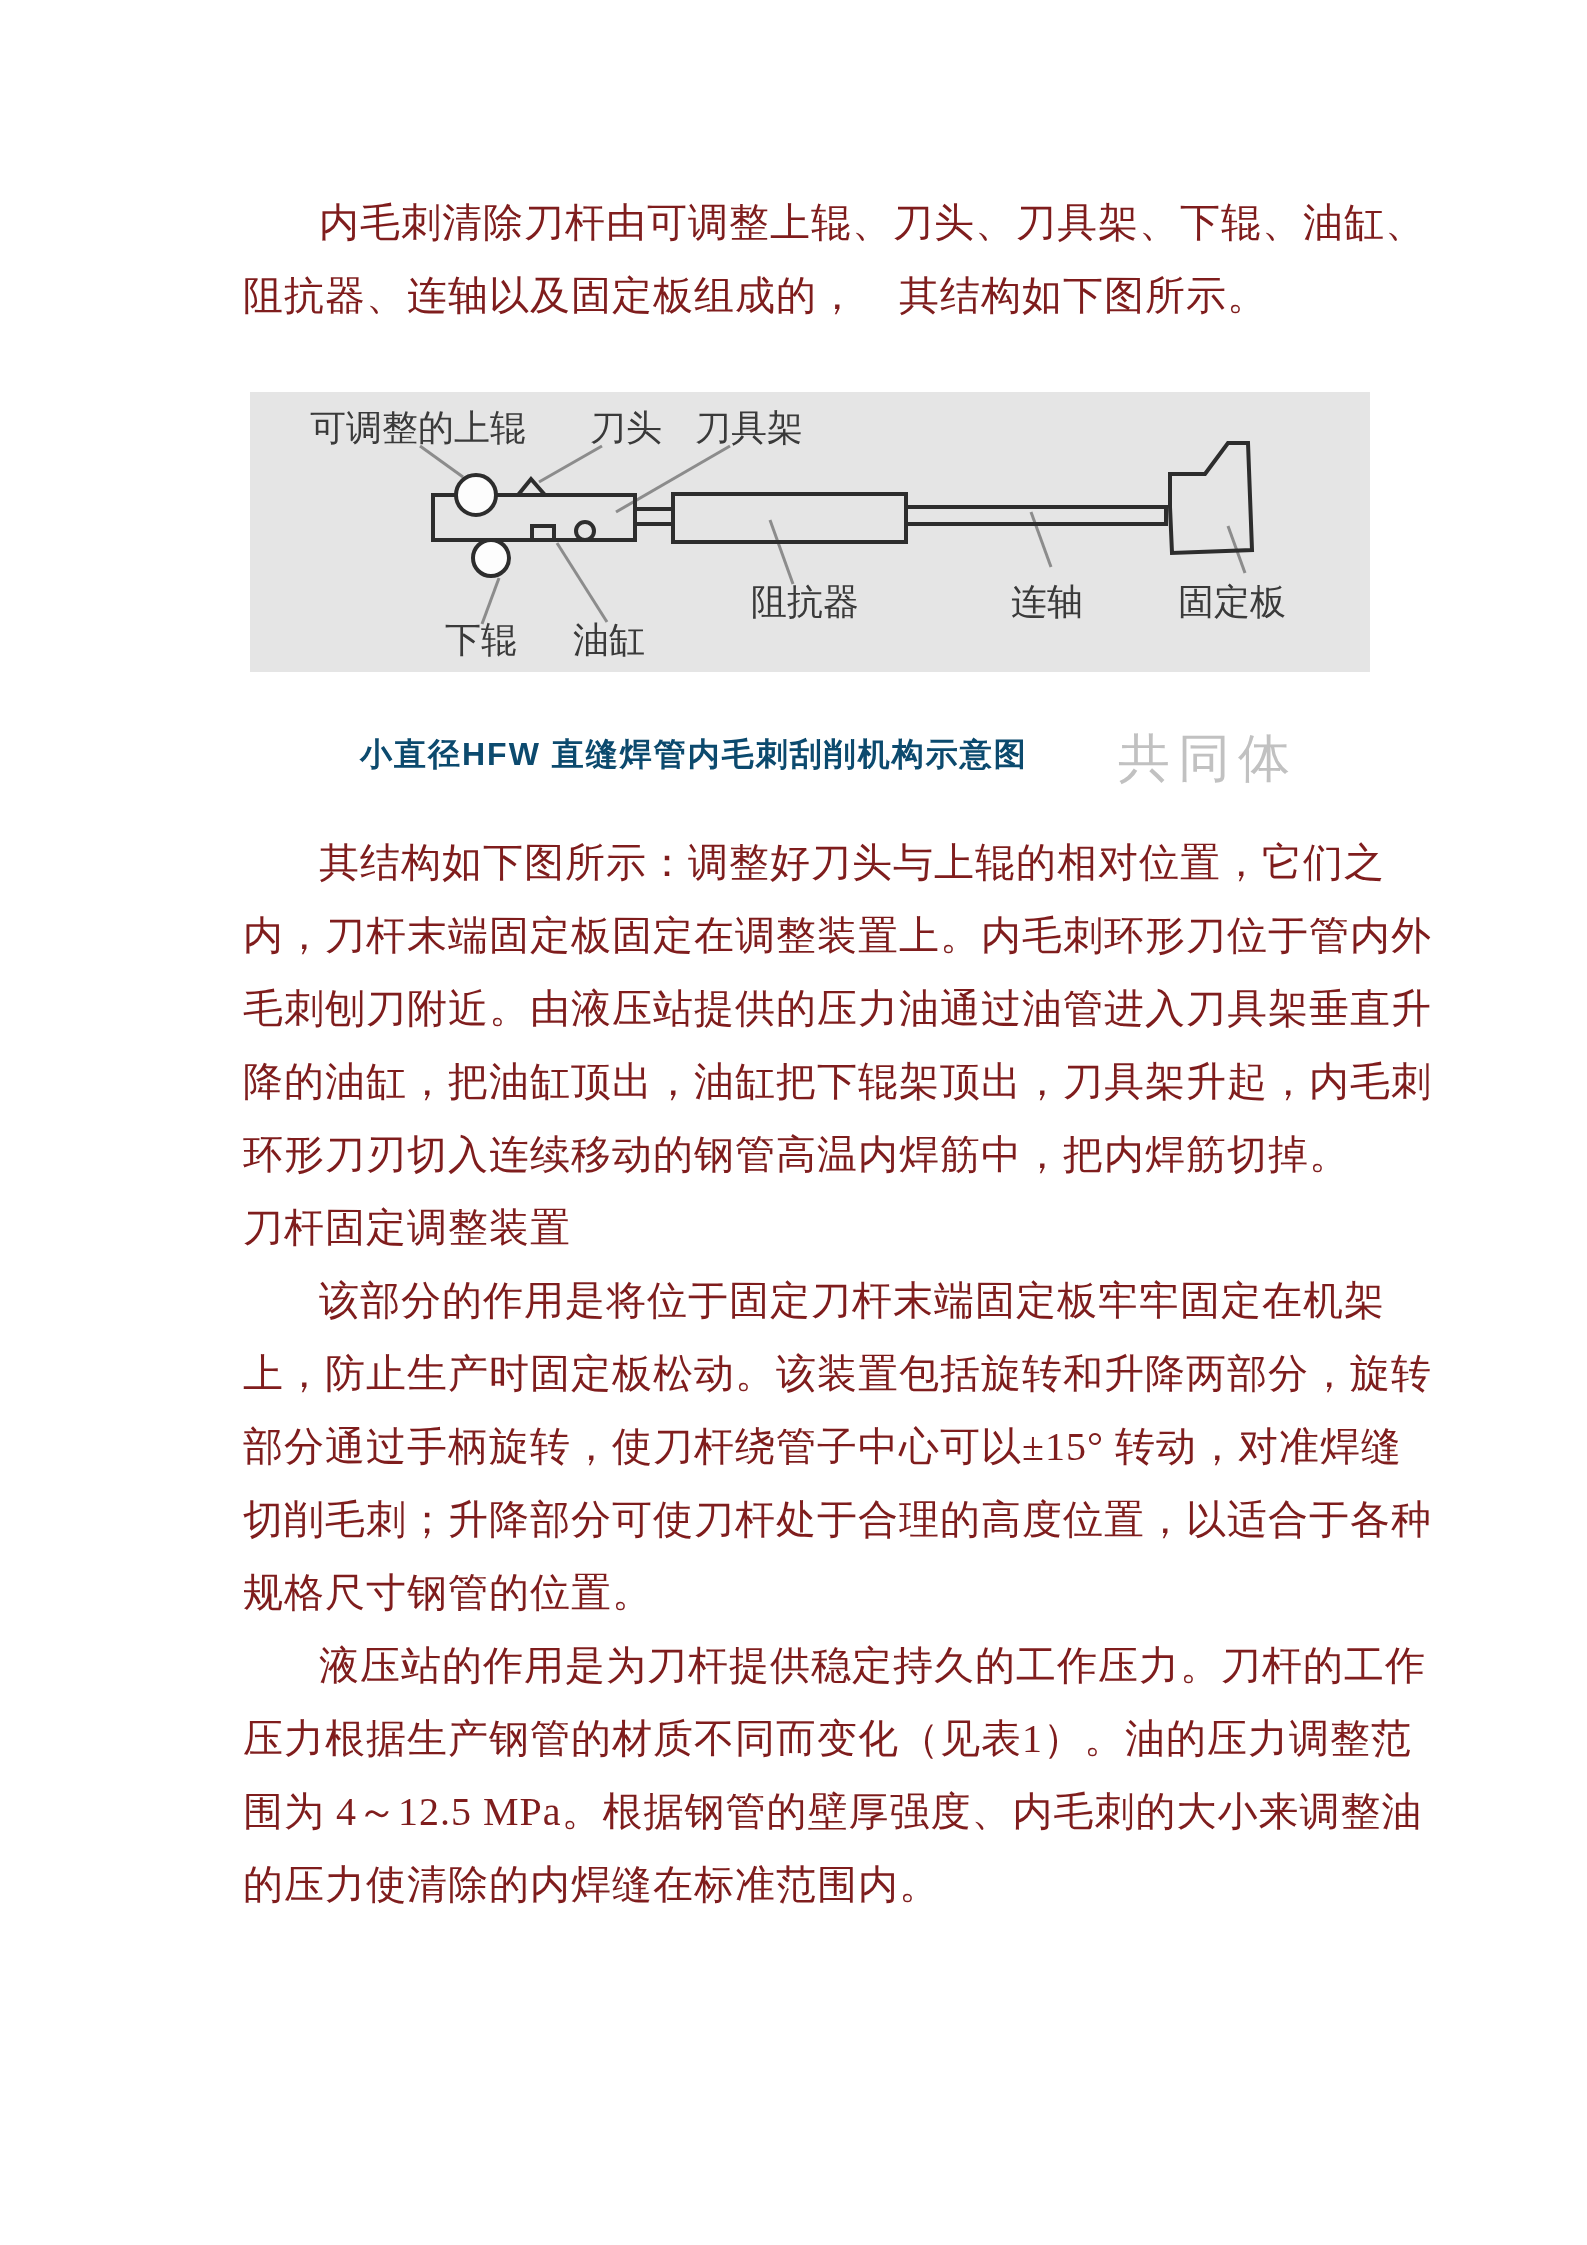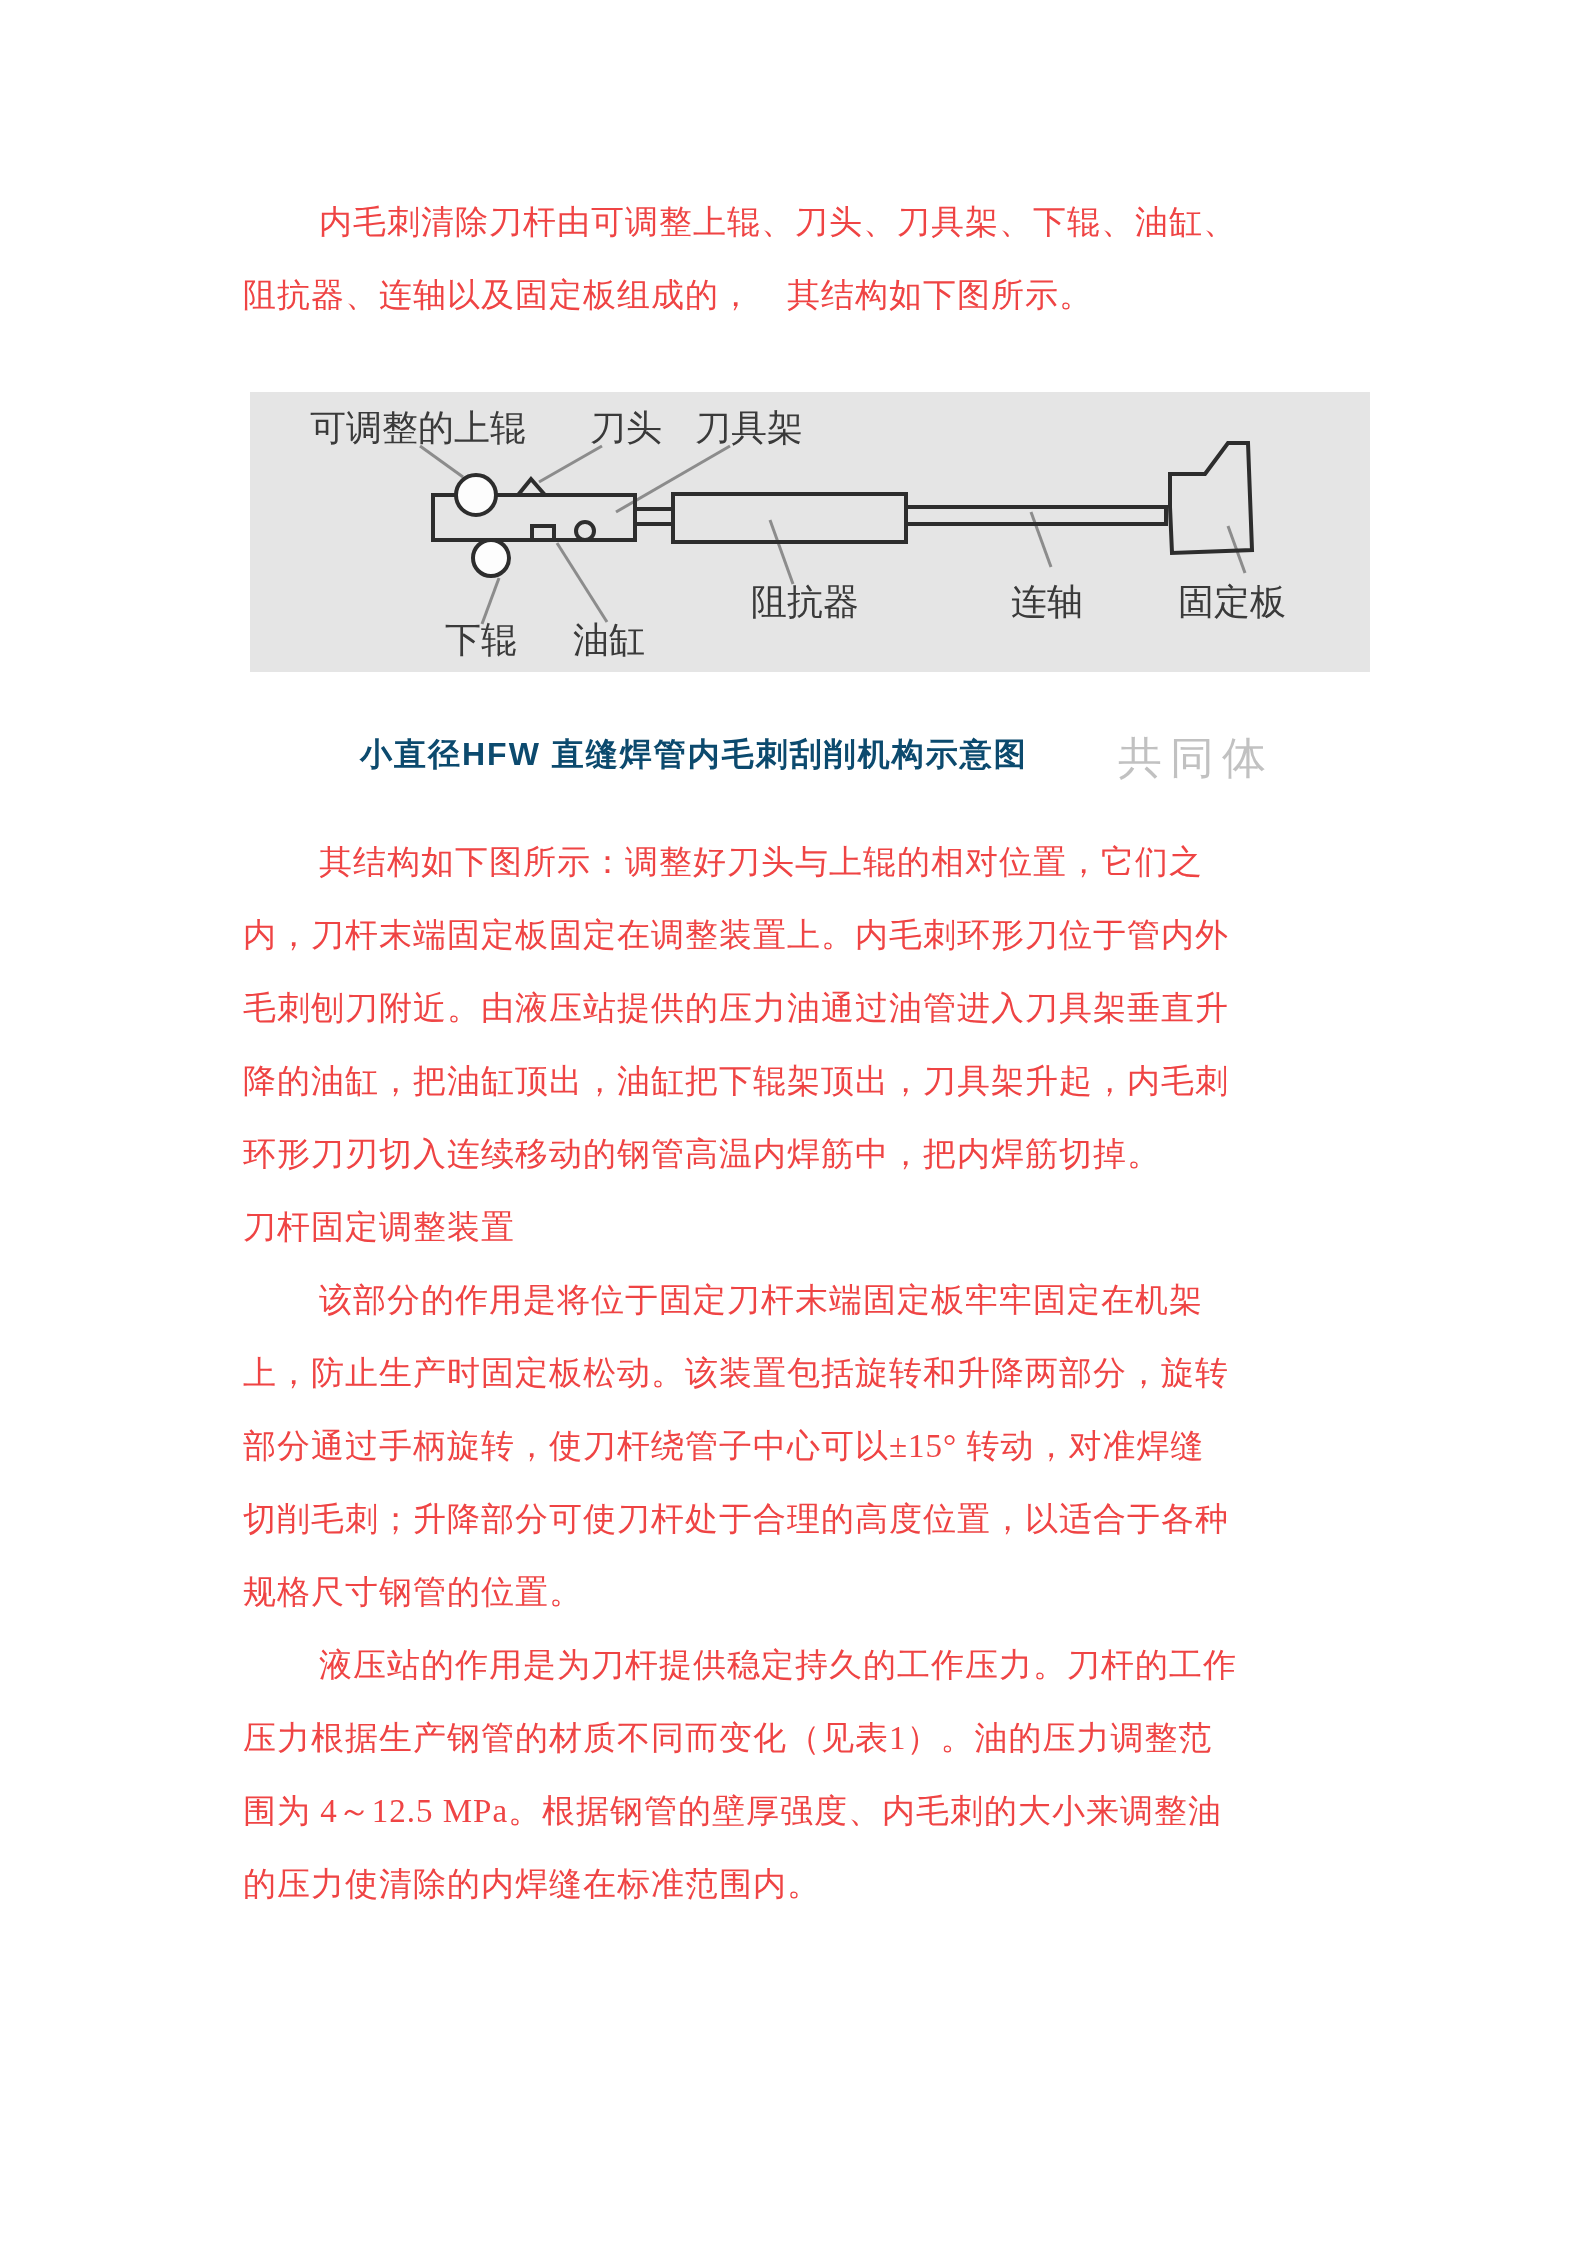--- a/index.html
+++ b/index.html
@@ -8,21 +8,21 @@
     background:#ffffff;
     font-family:"Liberation Serif","DejaVu Serif",serif;
     position:relative;
     overflow:hidden;
   }
   .page{
     position:absolute;left:0;top:0;width:1587px;height:2245px;background:#ffffff;
   }
   .textline{
     height:73px;line-height:73px;
-    font-size:33px;color:#ef4444;
+    font-size:40px;color:#7f1d1d;
     white-space:nowrap;
     letter-spacing:1px;
   }
   .indent{ text-indent:76px; }
   .para1{
     position:absolute;left:243px;top:186px;width:1160px;
   }
   .mainflow{
     position:absolute;left:243px;top:826px;width:1160px;
   }
@@ -38,21 +38,21 @@
   .caption{
     position:absolute;left:360px;top:722px;
     font-family:"Liberation Sans","DejaVu Sans",sans-serif;
     font-weight:bold;font-size:32px;line-height:64px;
     color:#0c4a6e;letter-spacing:2px;
     white-space:nowrap;
   }
   .watermark{
     position:absolute;left:1118px;top:732px;
     font-family:"Liberation Sans","DejaVu Sans",sans-serif;
-    font-size:44px;line-height:52px;
+    font-size:52px;line-height:52px;
     color:#8f8f8f;opacity:0.55;
     letter-spacing:8px;white-space:nowrap;
     filter:blur(0.6px);
   }
 </style>
 </head>
 <body>
 
 <div class="page">
 

